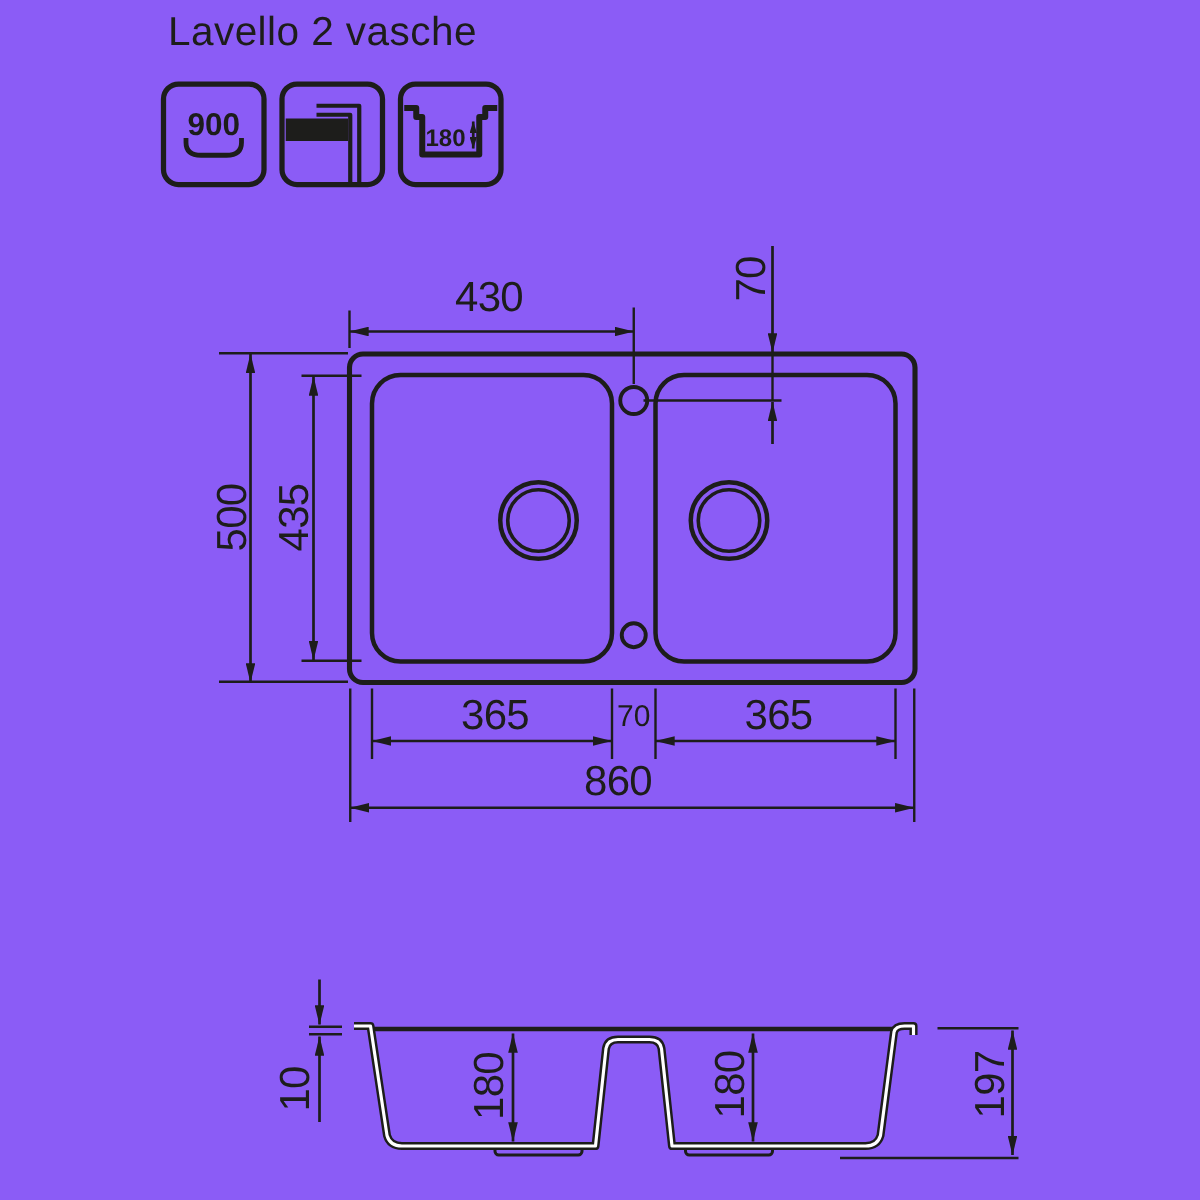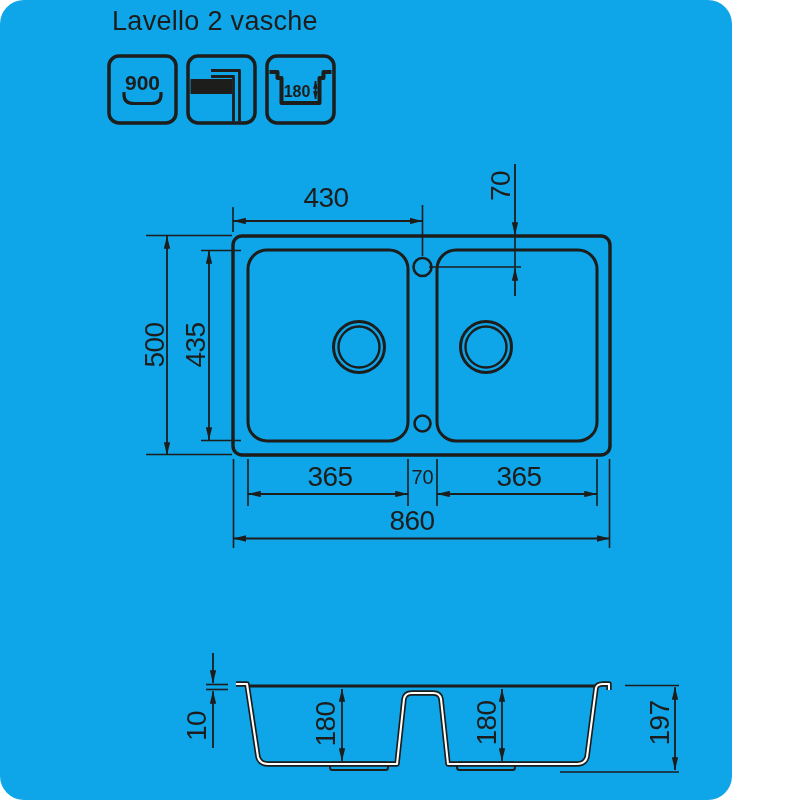--- a/index.html
+++ b/index.html
@@ -1,17 +1,17 @@
 <!DOCTYPE html>
 <html><head>
 <meta charset="utf-8">
 <style>
   html,body{margin:0;padding:0;background:#fff;}
-  .canvas{position:relative;width:732px;height:800px;background:#0ea5e9;overflow:hidden;
-          font-family:"Liberation Sans",sans-serif;border-radius:24px;}
+  .canvas{position:relative;width:800px;height:800px;background:#8b5cf6;overflow:hidden;
+          font-family:"Liberation Sans",sans-serif;}
   .title{position:absolute;left:112px;top:6px;font-size:27px;font-weight:500;
          color:#1d1d1b;letter-spacing:.3px;}
   svg{position:absolute;left:0;top:0;}
   .ln   {stroke:#1d1d1b;fill:none;}
   .draw {stroke:#1d1d1b;fill:none;stroke-linejoin:round;}
   .dim  {stroke:#1d1d1b;stroke-width:1.8;fill:none;}
   .ext  {stroke:#1d1d1b;stroke-width:1.6;fill:none;}
   .lbl  {font-family:"Liberation Sans",sans-serif;font-size:28px;fill:#1d1d1b;
          text-anchor:middle;letter-spacing:-.5px;}
   .lbl-sm{font-family:"Liberation Sans",sans-serif;font-size:20px;fill:#1d1d1b;

